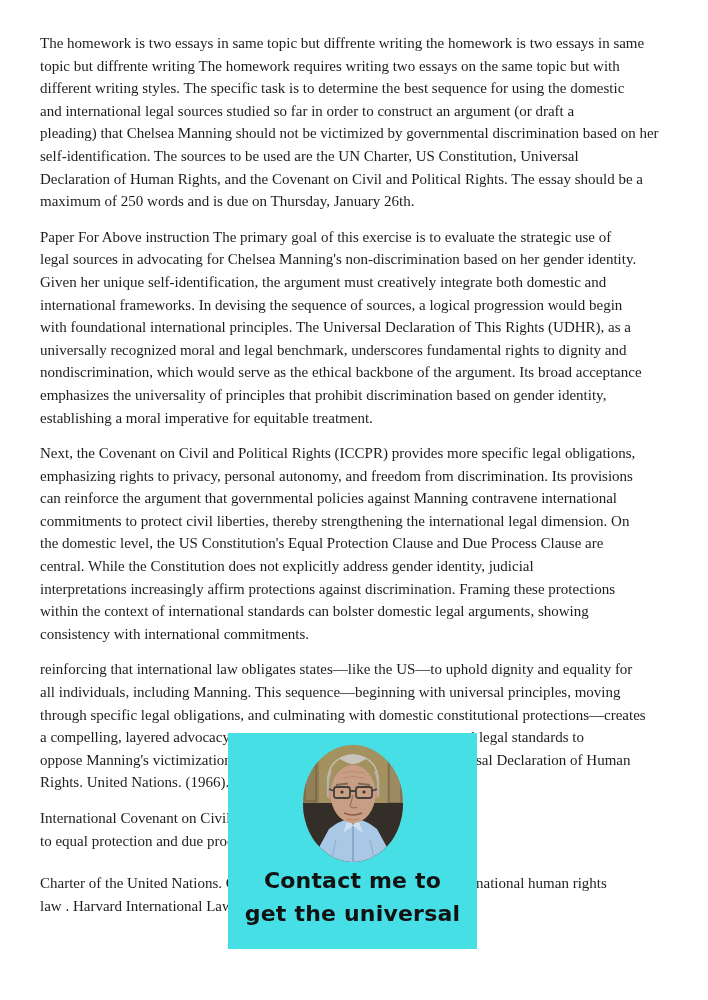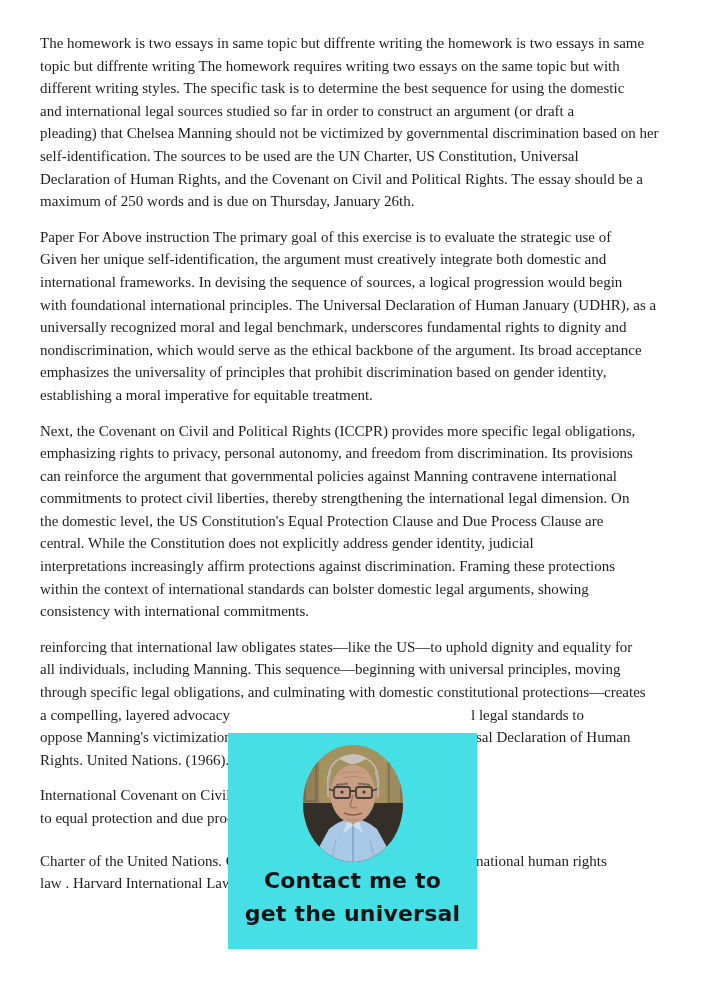--- a/index.html
+++ b/index.html
@@ -41,23 +41,24 @@
       <div class="line">topic but diffrente writing The homework requires writing two essays on the same topic but with</div>
       <div class="line">different writing styles. The specific task is to determine the best sequence for using the domestic</div>
       <div class="line">and international legal sources studied so far in order to construct an argument (or draft a</div>
       <div class="line">pleading) that Chelsea Manning should not be victimized by governmental discrimination based on her</div>
       <div class="line">self-identification. The sources to be used are the UN Charter, US Constitution, Universal</div>
       <div class="line">Declaration of Human Rights, and the Covenant on Civil and Political Rights. The essay should be a</div>
       <div class="line">maximum of 250 words and is due on Thursday, January 26th.</div>
     </div>
     <div class="para">
       <div class="line">Paper For Above instruction The primary goal of this exercise is to evaluate the strategic use of</div>
+      <div class="line">legal sources in advocating for Chelsea Manning's non-discrimination based on her gender identity.</div>
       <div class="line">Given her unique self-identification, the argument must creatively integrate both domestic and</div>
       <div class="line">international frameworks. In devising the sequence of sources, a logical progression would begin</div>
-      <div class="line">with foundational international principles. The Universal Declaration of Human January (UDHR), as a</div>
+      <div class="line">with foundational international principles. The Universal Declaration of This Rights (UDHR), as a</div>
       <div class="line">universally recognized moral and legal benchmark, underscores fundamental rights to dignity and</div>
       <div class="line">nondiscrimination, which would serve as the ethical backbone of the argument. Its broad acceptance</div>
       <div class="line">emphasizes the universality of principles that prohibit discrimination based on gender identity,</div>
       <div class="line">establishing a moral imperative for equitable treatment.</div>
     </div>
     <div class="para">
       <div class="line">Next, the Covenant on Civil and Political Rights (ICCPR) provides more specific legal obligations,</div>
       <div class="line">emphasizing rights to privacy, personal autonomy, and freedom from discrimination. Its provisions</div>
       <div class="line">can reinforce the argument that governmental policies against Manning contravene international</div>
       <div class="line">commitments to protect civil liberties, thereby strengthening the international legal dimension. On</div>

